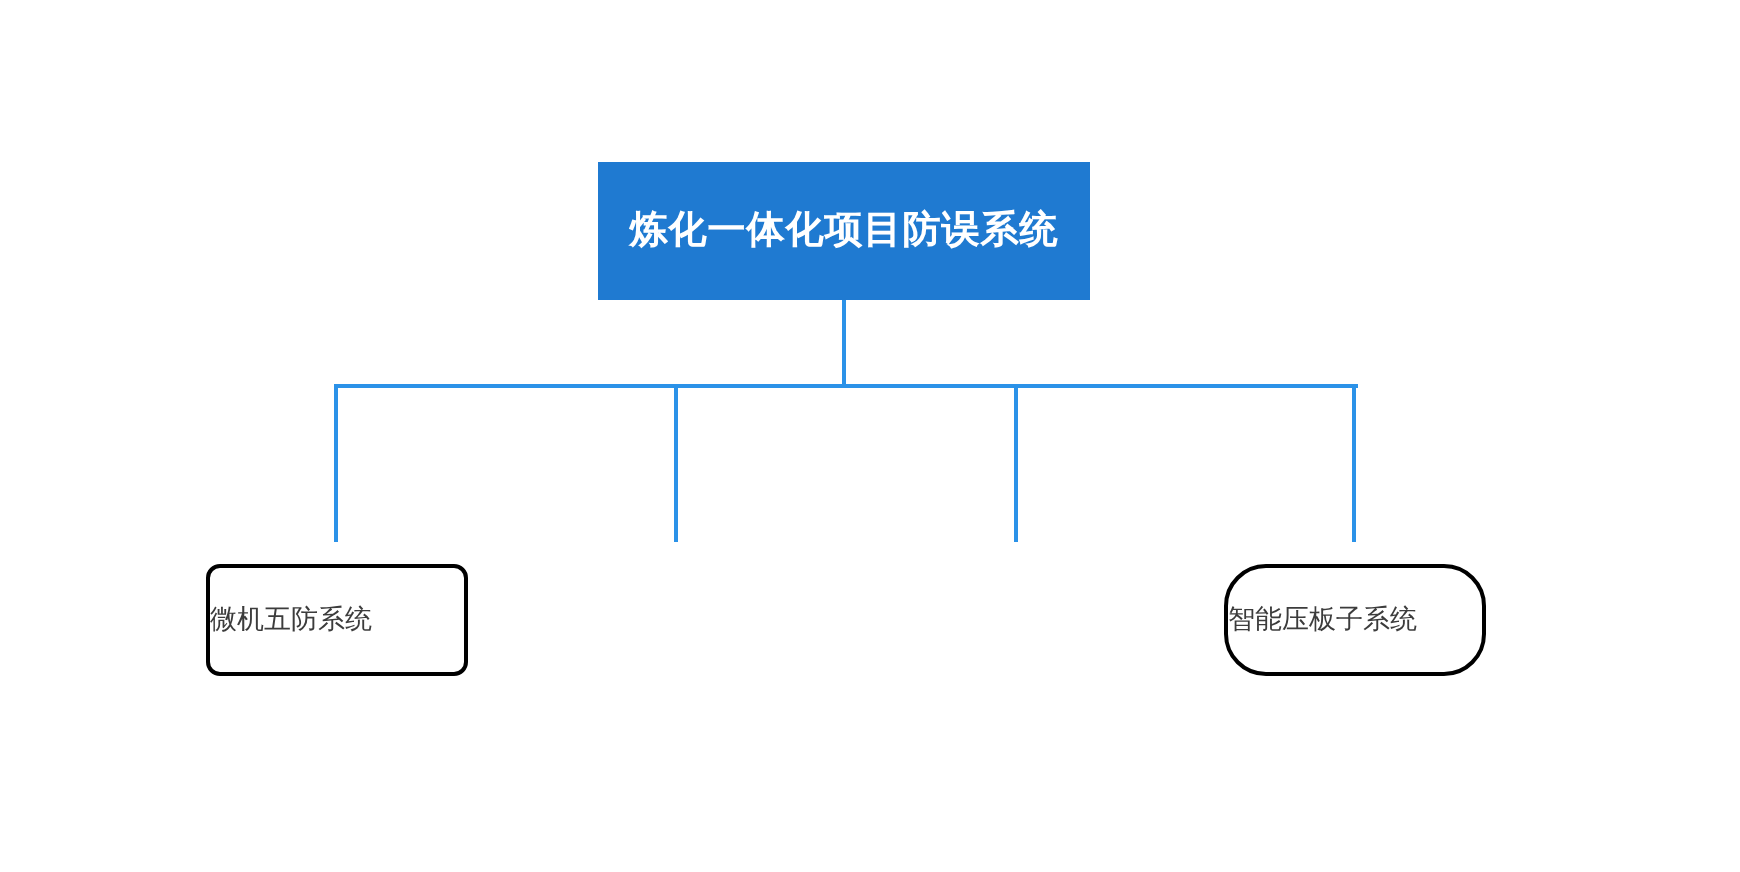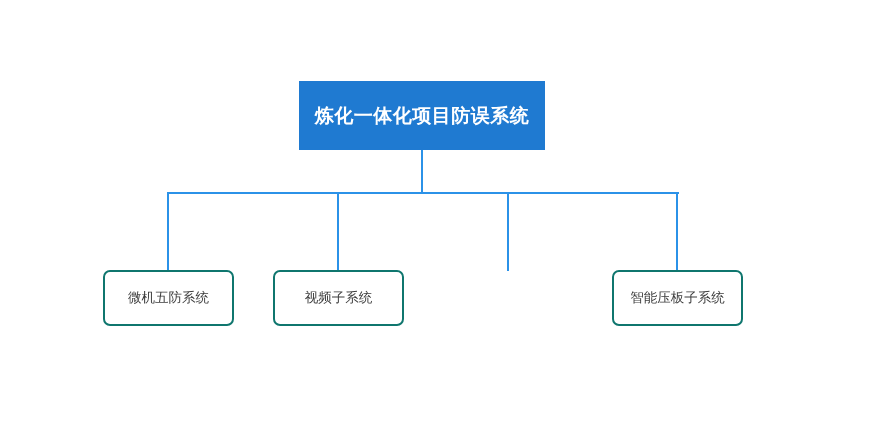--- a/index.html
+++ b/index.html
@@ -64,42 +64,41 @@
     height: 79px;
   }
   .drop-1 { left: 167px; }
   .drop-2 { left: 337px; }
   .drop-3 { left: 507px; }
   .drop-4 { left: 676px; }
 
   
   .child-node {
     position: absolute;
-    top: 270px;
+    top: 282px;
     width: 131px;
     height: 56px;
     background: #ffffff;
-    border: 2px solid #0f766e;
+    border: 2px solid #000000;
     border-radius: 7px;
     box-sizing: border-box;
     display: flex;
     align-items: center;
-    justify-content: center;
   }
   .child-label {
     color: #3c3c3c;
     font-size: 13.5px;
     font-weight: normal;
     white-space: nowrap;
     line-height: 1;
   }
   .child-1 { left: 103px; }
   .child-2 { left: 273px; }
   .child-3 { left: 442px; }
-  .child-4 { left: 612px; }
+  .child-4 { left: 612px; border-radius: 21px; }
 </style>
 </head>
 <body>
 
 <div id="canvas">
 
   <div class="root-node">
     <span class="root-label">炼化一体化项目防误系统</span>
   </div>
 
@@ -107,22 +106,19 @@
   <div class="conn conn-bus"></div>
   <div class="conn conn-drop drop-1"></div>
   <div class="conn conn-drop drop-2"></div>
   <div class="conn conn-drop drop-3"></div>
   <div class="conn conn-drop drop-4"></div>
 
   <div class="child-node child-1">
     <span class="child-label">微机五防系统</span>
   </div>
 
-  <div class="child-node child-2">
-    <span class="child-label">视频子系统</span>
-  </div>
 
 
   <div class="child-node child-4">
     <span class="child-label">智能压板子系统</span>
   </div>
 
 </div>
 
 </body></html>

